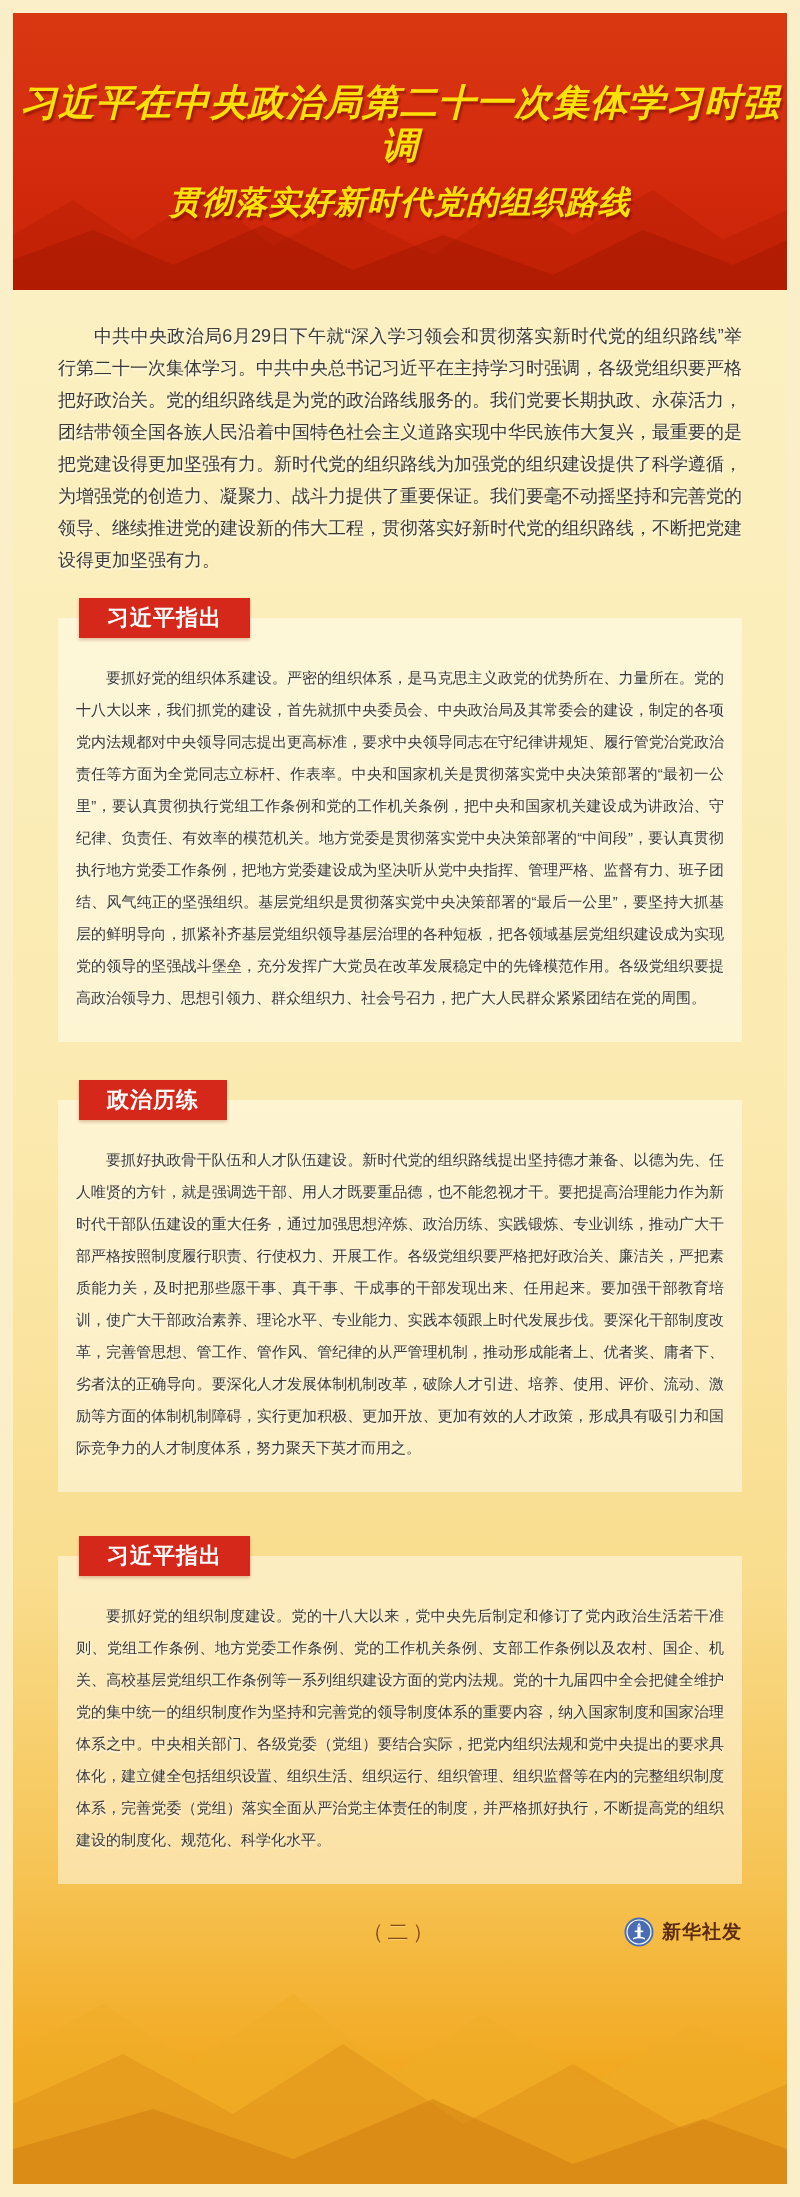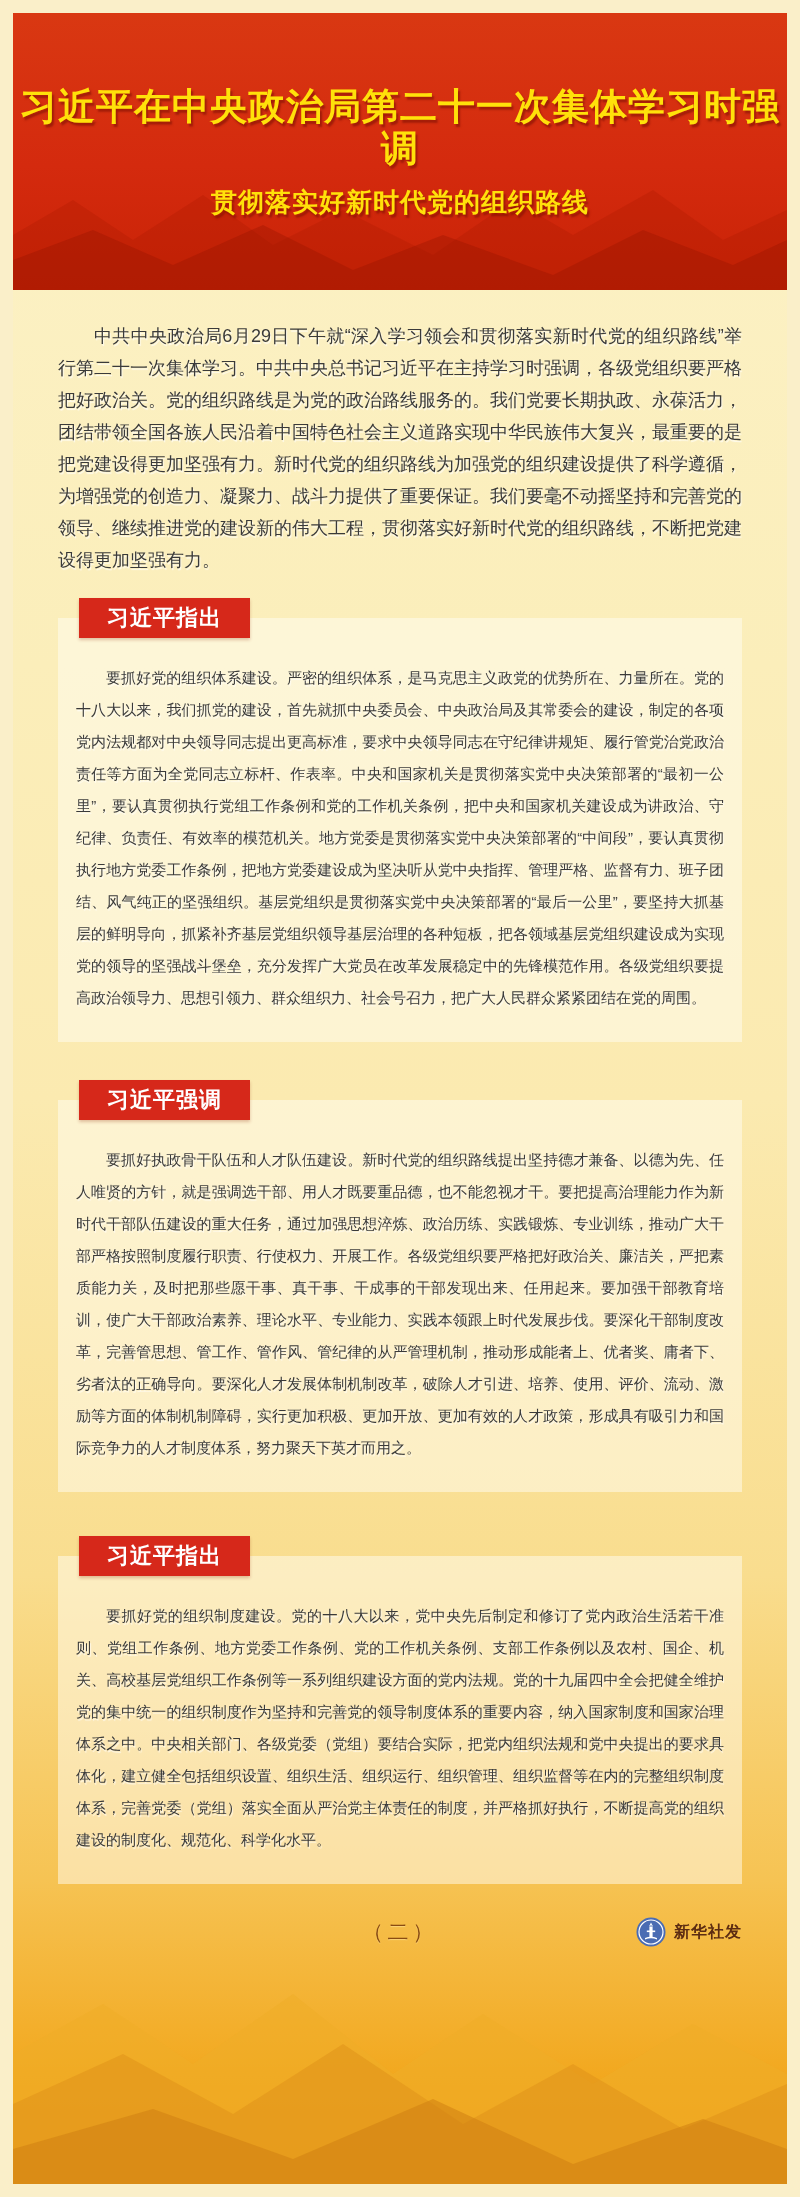--- a/index.html
+++ b/index.html
@@ -15,30 +15,31 @@
     overflow:hidden;
   }
   
   .banner{
     position:relative;
     height:277px;
     background:linear-gradient(180deg,#d93812 0%,#d42a0e 55%,#c92306 100%);
     overflow:hidden;
     display:flex;flex-direction:column;justify-content:center;align-items:center;
     gap:17px;
+    font-style:italic;
   }
   .banner svg.mtn{position:absolute;left:0;bottom:0;width:100%;height:150px;}
   .title-line{
     position:relative;z-index:2;
     color:#ffe10a;font-weight:bold;text-align:center;
     text-shadow:2px 3px 2px rgba(110,10,0,.5);
     letter-spacing:1px;line-height:1.15;
   }
   .title-line.l1{font-size:37px;}
-  .title-line.l2,.title-line.l3{font-size:26px;}
+  .title-line.l2,.title-line.l3{font-size:32px;}
   
   .intro{
     width:684px;margin:30px auto 0;
     font-size:18px;line-height:32px;color:#3a3a3a;
     text-align:justify;text-indent:2em;
     text-shadow:1px 2px 1px rgba(255,255,255,.75);
   }
   
   .section{position:relative;width:684px;margin:0 auto;}
   .sec1{margin-top:42px;}
@@ -75,21 +76,21 @@
   }
   .page-marker{
     font-size:21px;color:#8a4c12;letter-spacing:4px;
     text-shadow:0 1px 1px rgba(255,230,160,.6);
   }
   .agency{
     position:absolute;right:0;top:0;height:40px;
     display:flex;align-items:center;gap:8px;
   }
   .logo{width:30px;height:30px;display:block;}
-  .agency-name{font-size:16px;font-weight:bold;color:#5c2c12;letter-spacing:1px;}
+  .agency-name{font-size:19px;font-weight:bold;color:#5c2c12;letter-spacing:1px;}
 </style>
 </head>
 <body>
 
 <div class="page">
 
   <div class="banner">
     <svg class="mtn" viewBox="0 0 774 150" preserveAspectRatio="none">
       <polygon points="0,150 0,95 60,60 120,100 190,55 260,105 330,70 420,115 500,60 560,95 640,50 710,100 774,70 774,150" fill="#a81a00" opacity="0.28"></polygon>
       <polygon points="0,150 0,120 80,90 160,125 250,85 340,130 430,95 540,135 630,90 720,125 774,100 774,150" fill="#961300" opacity="0.35"></polygon>
@@ -107,21 +108,21 @@
   <p class="intro">中共中央政治局6月29日下午就“深入学习领会和贯彻落实新时代党的组织路线”举行第二十一次集体学习。中共中央总书记习近平在主持学习时强调，各级党组织要严格把好政治关。党的组织路线是为党的政治路线服务的。我们党要长期执政、永葆活力，团结带领全国各族人民沿着中国特色社会主义道路实现中华民族伟大复兴，最重要的是把党建设得更加坚强有力。新时代党的组织路线为加强党的组织建设提供了科学遵循，为增强党的创造力、凝聚力、战斗力提供了重要保证。我们要毫不动摇坚持和完善党的领导、继续推进党的建设新的伟大工程，贯彻落实好新时代党的组织路线，不断把党建设得更加坚强有力。</p>
 
   <div class="section sec1">
     <div class="badge">习近平指出</div>
     <div class="panel">
       <p class="quote" style="margin:0">要抓好党的组织体系建设。严密的组织体系，是马克思主义政党的优势所在、力量所在。党的十八大以来，我们抓党的建设，首先就抓中央委员会、中央政治局及其常委会的建设，制定的各项党内法规都对中央领导同志提出更高标准，要求中央领导同志在守纪律讲规矩、履行管党治党政治责任等方面为全党同志立标杆、作表率。中央和国家机关是贯彻落实党中央决策部署的“最初一公里”，要认真贯彻执行党组工作条例和党的工作机关条例，把中央和国家机关建设成为讲政治、守纪律、负责任、有效率的模范机关。地方党委是贯彻落实党中央决策部署的“中间段”，要认真贯彻执行地方党委工作条例，把地方党委建设成为坚决听从党中央指挥、管理严格、监督有力、班子团结、风气纯正的坚强组织。基层党组织是贯彻落实党中央决策部署的“最后一公里”，要坚持大抓基层的鲜明导向，抓紧补齐基层党组织领导基层治理的各种短板，把各领域基层党组织建设成为实现党的领导的坚强战斗堡垒，充分发挥广大党员在改革发展稳定中的先锋模范作用。各级党组织要提高政治领导力、思想引领力、群众组织力、社会号召力，把广大人民群众紧紧团结在党的周围。</p>
     </div>
   </div>
 
   <div class="section sec2">
-    <div class="badge">习近平强调</div>
+    <div class="badge">政治历练</div>
     <div class="panel">
       <p class="quote" style="margin:0">要抓好执政骨干队伍和人才队伍建设。新时代党的组织路线提出坚持德才兼备、以德为先、任人唯贤的方针，就是强调选干部、用人才既要重品德，也不能忽视才干。要把提高治理能力作为新时代干部队伍建设的重大任务，通过加强思想淬炼、政治历练、实践锻炼、专业训练，推动广大干部严格按照制度履行职责、行使权力、开展工作。各级党组织要严格把好政治关、廉洁关，严把素质能力关，及时把那些愿干事、真干事、干成事的干部发现出来、任用起来。要加强干部教育培训，使广大干部政治素养、理论水平、专业能力、实践本领跟上时代发展步伐。要深化干部制度改革，完善管思想、管工作、管作风、管纪律的从严管理机制，推动形成能者上、优者奖、庸者下、劣者汰的正确导向。要深化人才发展体制机制改革，破除人才引进、培养、使用、评价、流动、激励等方面的体制机制障碍，实行更加积极、更加开放、更加有效的人才政策，形成具有吸引力和国际竞争力的人才制度体系，努力聚天下英才而用之。</p>
     </div>
   </div>
 
   <div class="section sec3">
     <div class="badge">习近平指出</div>
     <div class="panel">
       <p class="quote" style="margin:0">要抓好党的组织制度建设。党的十八大以来，党中央先后制定和修订了党内政治生活若干准则、党组工作条例、地方党委工作条例、党的工作机关条例、支部工作条例以及农村、国企、机关、高校基层党组织工作条例等一系列组织建设方面的党内法规。党的十九届四中全会把健全维护党的集中统一的组织制度作为坚持和完善党的领导制度体系的重要内容，纳入国家制度和国家治理体系之中。中央相关部门、各级党委（党组）要结合实际，把党内组织法规和党中央提出的要求具体化，建立健全包括组织设置、组织生活、组织运行、组织管理、组织监督等在内的完整组织制度体系，完善党委（党组）落实全面从严治党主体责任的制度，并严格抓好执行，不断提高党的组织建设的制度化、规范化、科学化水平。</p>
     </div>

